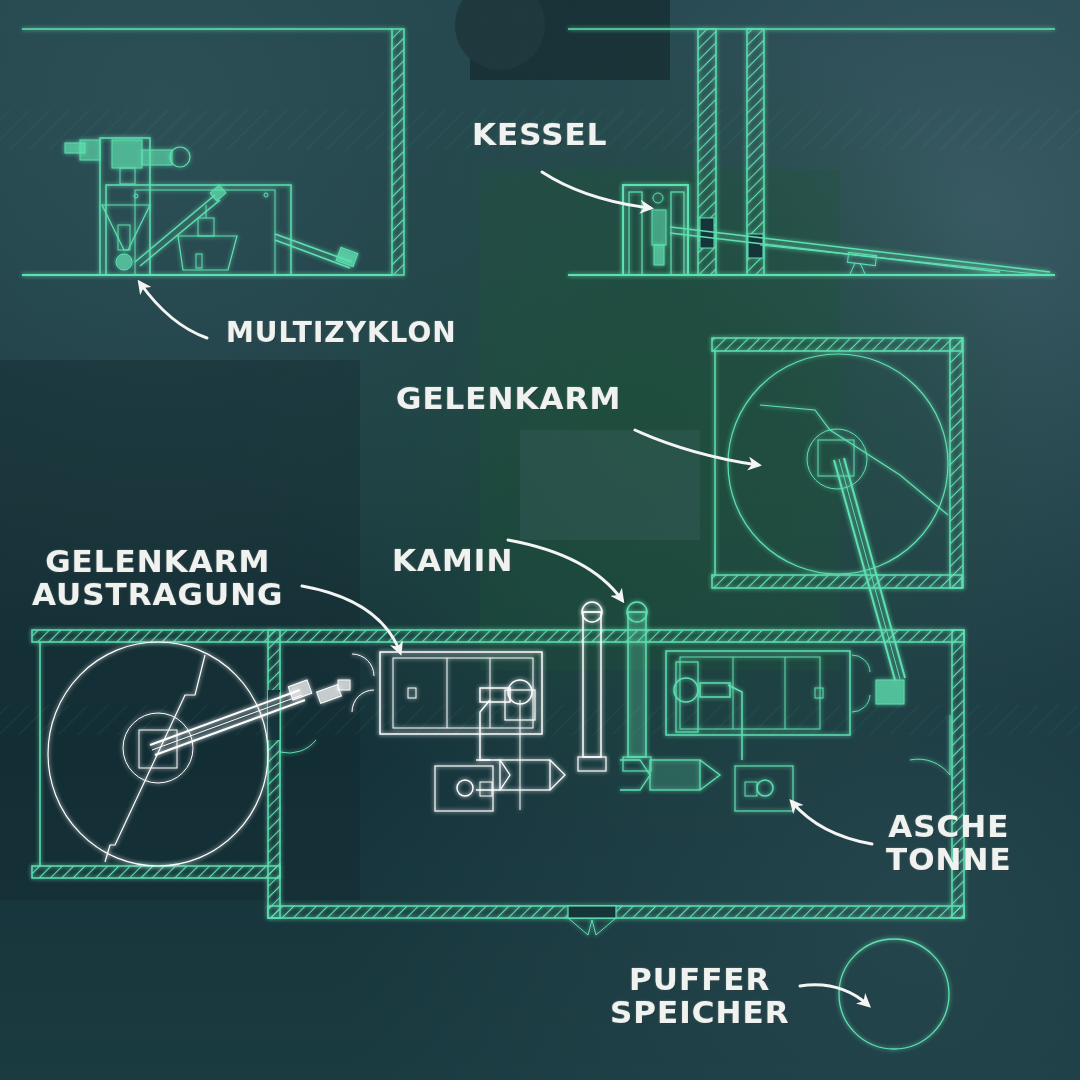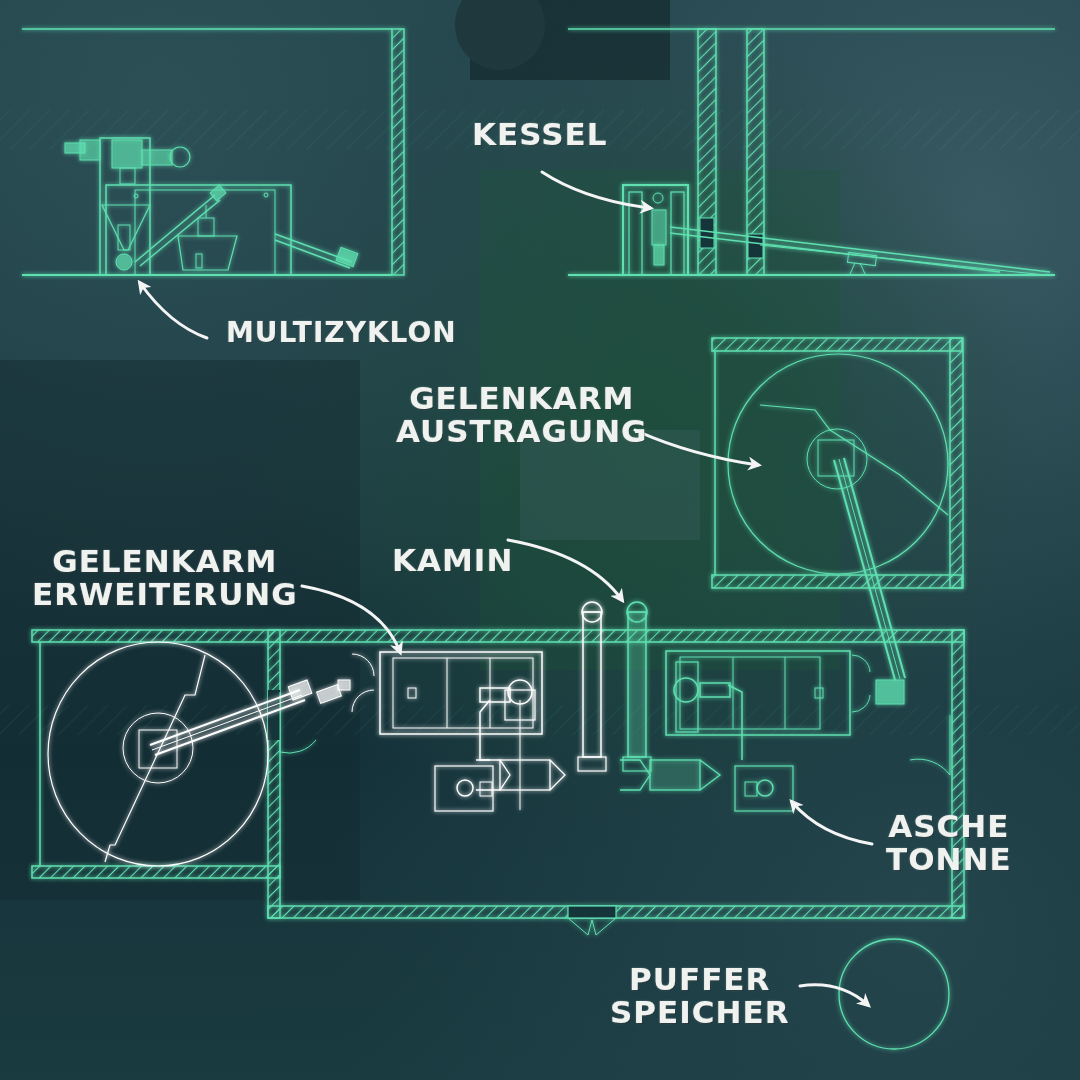--- a/index.html
+++ b/index.html
@@ -226,30 +226,29 @@
 <div class="label" style="left:472px;top:118px;font-size:31px;">
   <span>KESSEL</span>
 </div>
 
 <div class="label" style="left:226px;top:318px;font-size:28px;">
   <span>MULTIZYKLON</span>
 </div>
 
 <div class="label l-center" style="left:396px;top:382px;font-size:31px;">
   <span>GELENKARM</span>
-  <span>AUSTRAGUNG</span>
 </div>
 
 <div class="label" style="left:392px;top:544px;font-size:31px;">
   <span>KAMIN</span>
 </div>
 
 <div class="label l-center" style="left:32px;top:545px;font-size:31px;">
   <span>GELENKARM</span>
-  <span>ERWEITERUNG</span>
+  <span>AUSTRAGUNG</span>
 </div>
 
 <div class="label l-center" style="left:610px;top:963px;font-size:31px;">
   <span>PUFFER</span>
   <span>SPEICHER</span>
 </div>
 
 <div class="label l-center" style="left:886px;top:810px;font-size:31px;">
   <span>ASCHE</span>
   <span>TONNE</span>

